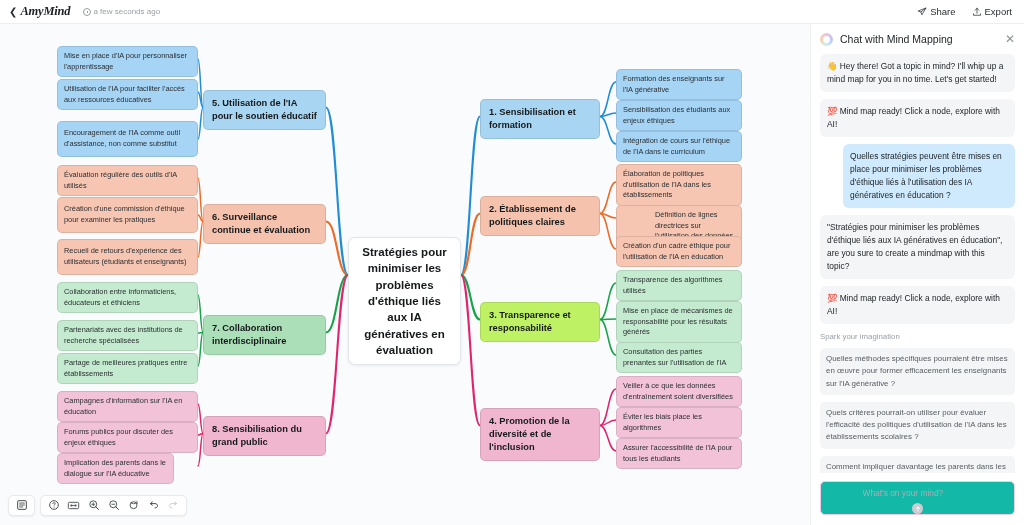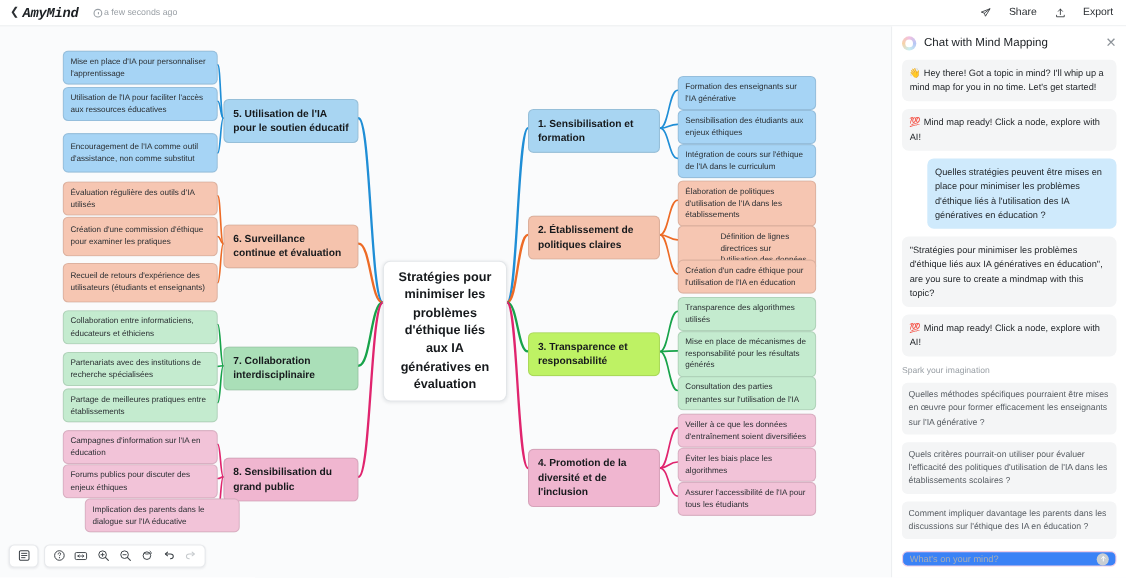--- a/index.html
+++ b/index.html
@@ -11,29 +11,29 @@
   #app { position: relative; width: 1024px; height: 525px; }
 
   
   #topbar {
     position: absolute; left: 0; top: 0; width: 1024px; height: 24px;
     background: #ffffff; border-bottom: 1px solid #eceef0;
     display: flex; align-items: center; z-index: 40;
   }
   .back-chevron { margin-left: 9px; font-size: 10px; color: #2b2f33; line-height: 1; }
   .brand {
-    font-family: Liberation Mono, monospace; font-style: italic; font-weight: bold;
+    font-family: Liberation Serif, serif; font-style: italic; font-weight: bold;
     font-size: 12.5px; color: #1c2024; margin-left: 3px; letter-spacing: -.2px;
   }
   .saved { display: flex; align-items: flex-end; gap: 2px; margin-left: 13px; }
   .clock-ico { width: 8px; height: 8px; border: 1px solid #9aa0a6; border-radius: 50%; position: relative; }
   .clock-ico:after { content: ""; position: absolute; left: 3px; top: 1.5px; width: 1px; height: 2.6px; background: #9aa0a6; }
   .saved-txt { font-size: 8px; color: #9aa0a6; }
   .tb-right { margin-left: auto; display: flex; align-items: center; gap: 16px; margin-right: 12px; }
-  .tb-btn { display: flex; align-items: center; gap: 16px; font-size: 9.5px; color: #2b2f33; }
+  .tb-btn { display: flex; align-items: center; gap: 3px; font-size: 9.5px; color: #2b2f33; }
   .tb-btn svg { display: block; }
 
   
   #canvas {
     position: absolute; left: 0; top: 24px; width: 810px; height: 501px;
     background: #fafbfc; overflow: hidden;
   }
   #edges { position: absolute; left: 0; top: 0; width: 810px; height: 501px; }
 
   .node {
@@ -102,22 +102,22 @@
   }
   .bubble.bot { background: #f4f5f6; align-self: stretch; }
   .bubble.user { background: #cfeafc; align-self: flex-end; width: 172px; }
   .spark-label { font-size: 7.8px; color: #9aa0a6; margin-top: 1px; }
   .sugg {
     background: #f4f5f6; border-radius: 5px; font-size: 7.9px; line-height: 1.55;
     padding: 5px 6px; color: #575d63;
   }
   #chat-foot { flex: none; padding: 8px 9px 10px; }
   #chat-input-wrap {
-    height: 14px; border: 1px solid #f0cde6; border-radius: 5px; background: #3b82f6;
-    display: flex; align-items: center; padding: 0 6px;
+    height: 34px; border: 1px solid #f0cde6; border-radius: 5px; background: #14b8a6;
+    display: flex; align-items: center; padding: 0 6px; flex-direction: column;
   }
   #chat-input {
     border: 0; outline: 0; flex: 1; font-size: 8.4px; color: #22262a;
     font-family: "Liberation Sans", sans-serif; background: transparent;
   }
   #chat-input::placeholder { color: #a9aeb4; }
   .send-btn {
     width: 11px; height: 11px; border-radius: 50%; background: #c9ced3;
     display: flex; align-items: center; justify-content: center; flex: none;
   }
@@ -278,21 +278,21 @@
         </div>
         <div class="node branch" style="left: 203px; top: 392px; width: 123px; min-height: 35px; background: rgb(240, 182, 208);">
           <span>8. Sensibilisation du grand public</span>
         </div>
         <div class="node leaf" style="left: 57px; top: 367px; width: 141px; min-height: 26px; background: rgb(242, 195, 216);">
           <span>Campagnes d'information sur l'IA en éducation</span>
         </div>
         <div class="node leaf" style="left: 57px; top: 398px; width: 141px; min-height: 26px; background: rgb(242, 195, 216);">
           <span>Forums publics pour discuter des enjeux éthiques</span>
         </div>
-        <div class="node leaf" style="left: 57px; top: 429px; width: 141px; min-height: 26px; background: rgb(242, 195, 216); margin-left: 20px;">
+        <div class="node leaf" style="left: 57px; top: 429px; width: 117px; min-height: 26px; background: rgb(242, 195, 216);">
           <span>Implication des parents dans le dialogue sur l'IA éducative</span>
         </div>
       </div>
   </div>
 
   <div id="bottombar">
     <div class="tool-group">
       <div class="tool">
         <svg width="12" height="12" viewBox="0 0 16 16">
           <rect x="2.2" y="2.2" width="11.6" height="11.6" rx="1.6" fill="none" stroke="#3c4247" stroke-width="1.25"></rect>

